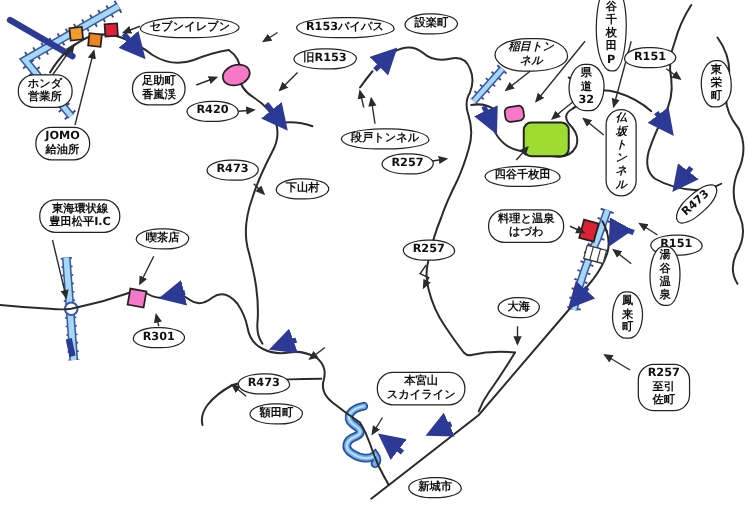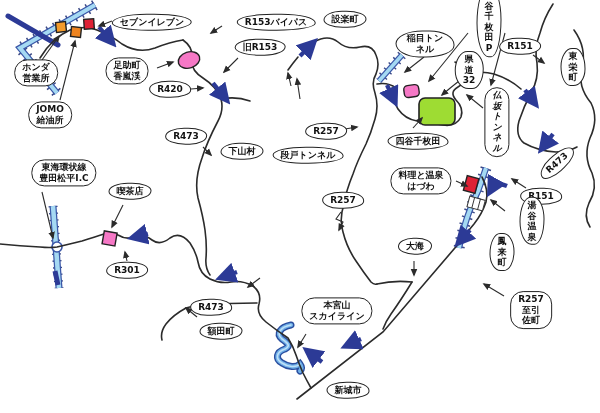--- a/index.html
+++ b/index.html
@@ -140,31 +140,31 @@
     <path d="M483,108 L467,95"></path>
     <path d="M341,212 L336,219 L343,222 L339,230"></path>
   </g>
 </svg>
 
 <div id="labels">
       <div class="bubble" style="left: 152px; top: 22px; border-radius: 48% 52% 50% 50% / 62% 55% 58% 52%; transform: translate(-50%, -50%);">セブンイレブン</div>
       <div class="bubble" style="left: 276px; top: 22px; border-radius: 52% 48% 55% 45% / 55% 60% 50% 58%; transform: translate(-50%, -50%);">R153バイパス</div>
       <div class="bubble" style="left: 260px; top: 47px; border-radius: 50% 50% 46% 54% / 58% 52% 60% 55%; transform: translate(-50%, -50%);">旧R153</div>
       <div class="bubble" style="left: 345px; top: 19px; border-radius: 48% 52% 50% 50% / 62% 55% 58% 52%; transform: translate(-50%, -50%);">設楽町</div>
-      <div class="bubble" style="left: 425px; top: 44px; border-radius: 52% 48% 55% 45% / 55% 60% 50% 58%; transform: translate(-50%, -50%);">稲目トンネル</div>
+      <div class="bubble" style="left: 425px; top: 44px; border-radius: 52% 48% 55% 45% / 55% 60% 50% 58%; transform: translate(-50%, -50%); font-style: italic;">稲目トンネル</div>
       <div class="bubble" style="left: 489px; top: 22px; border-radius: 50% 50% 46% 54% / 58% 52% 60% 55%; transform: translate(-50%, -50%);">四谷千枚田P</div>
       <div class="bubble" style="left: 520px; top: 46px; border-radius: 48% 52% 50% 50% / 62% 55% 58% 52%; transform: translate(-50%, -50%);">R151</div>
       <div class="bubble" style="left: 573px; top: 67px; border-radius: 52% 48% 55% 45% / 55% 60% 50% 58%; transform: translate(-50%, -50%);">東栄町</div>
       <div class="bubble" style="left: 469px; top: 70px; border-radius: 50% 50% 46% 54% / 58% 52% 60% 55%; transform: translate(-50%, -50%);">県道32</div>
       <div class="bubble" style="left: 127px; top: 71px; border-radius: 13px; transform: translate(-50%, -50%);">足助町
 香嵐渓</div>
       <div class="bubble" style="left: 170px; top: 89px; border-radius: 52% 48% 55% 45% / 55% 60% 50% 58%; transform: translate(-50%, -50%);">R420</div>
       <div class="bubble" style="left: 186px; top: 136px; border-radius: 50% 50% 46% 54% / 58% 52% 60% 55%; transform: translate(-50%, -50%);">R473</div>
       <div class="bubble" style="left: 242px; top: 151px; border-radius: 48% 52% 50% 50% / 62% 55% 58% 52%; transform: translate(-50%, -50%);">下山村</div>
-      <div class="bubble" style="left: 308px; top: 111px; border-radius: 52% 48% 55% 45% / 55% 60% 50% 58%; transform: translate(-50%, -50%); margin-top: 44px;">段戸トンネル</div>
+      <div class="bubble" style="left: 308px; top: 111px; border-radius: 52% 48% 55% 45% / 55% 60% 50% 58%; transform: translate(-50%, -50%);">段戸トンネル</div>
       <div class="bubble" style="left: 326px; top: 131px; border-radius: 50% 50% 46% 54% / 58% 52% 60% 55%; transform: translate(-50%, -50%);">R257</div>
       <div class="bubble" style="left: 497px; top: 122px; border-radius: 13px; transform: translate(-50%, -50%); font-style: italic;">仏坂
 トンネル</div>
       <div class="bubble" style="left: 418px; top: 141px; border-radius: 52% 48% 55% 45% / 55% 60% 50% 58%; transform: translate(-50%, -50%);">四谷千枚田</div>
       <div class="bubble" style="left: 421px; top: 181px; border-radius: 13px; transform: translate(-50%, -50%);">料理と温泉
 はづわ</div>
       <div class="bubble" style="left: 557px; top: 163px; border-radius: 48% 52% 50% 50% / 62% 55% 58% 52%; transform: translate(-50%, -50%) rotate(-42deg);">R473</div>
       <div class="bubble" style="left: 541px; top: 196px; border-radius: 52% 48% 55% 45% / 55% 60% 50% 58%; transform: translate(-50%, -50%);">R151</div>
       <div class="bubble" style="left: 532px; top: 221px; border-radius: 50% 50% 46% 54% / 58% 52% 60% 55%; transform: translate(-50%, -50%);">湯谷温泉</div>
       <div class="bubble" style="left: 502px; top: 252px; border-radius: 48% 52% 50% 50% / 62% 55% 58% 52%; transform: translate(-50%, -50%);">鳳来町</div>

